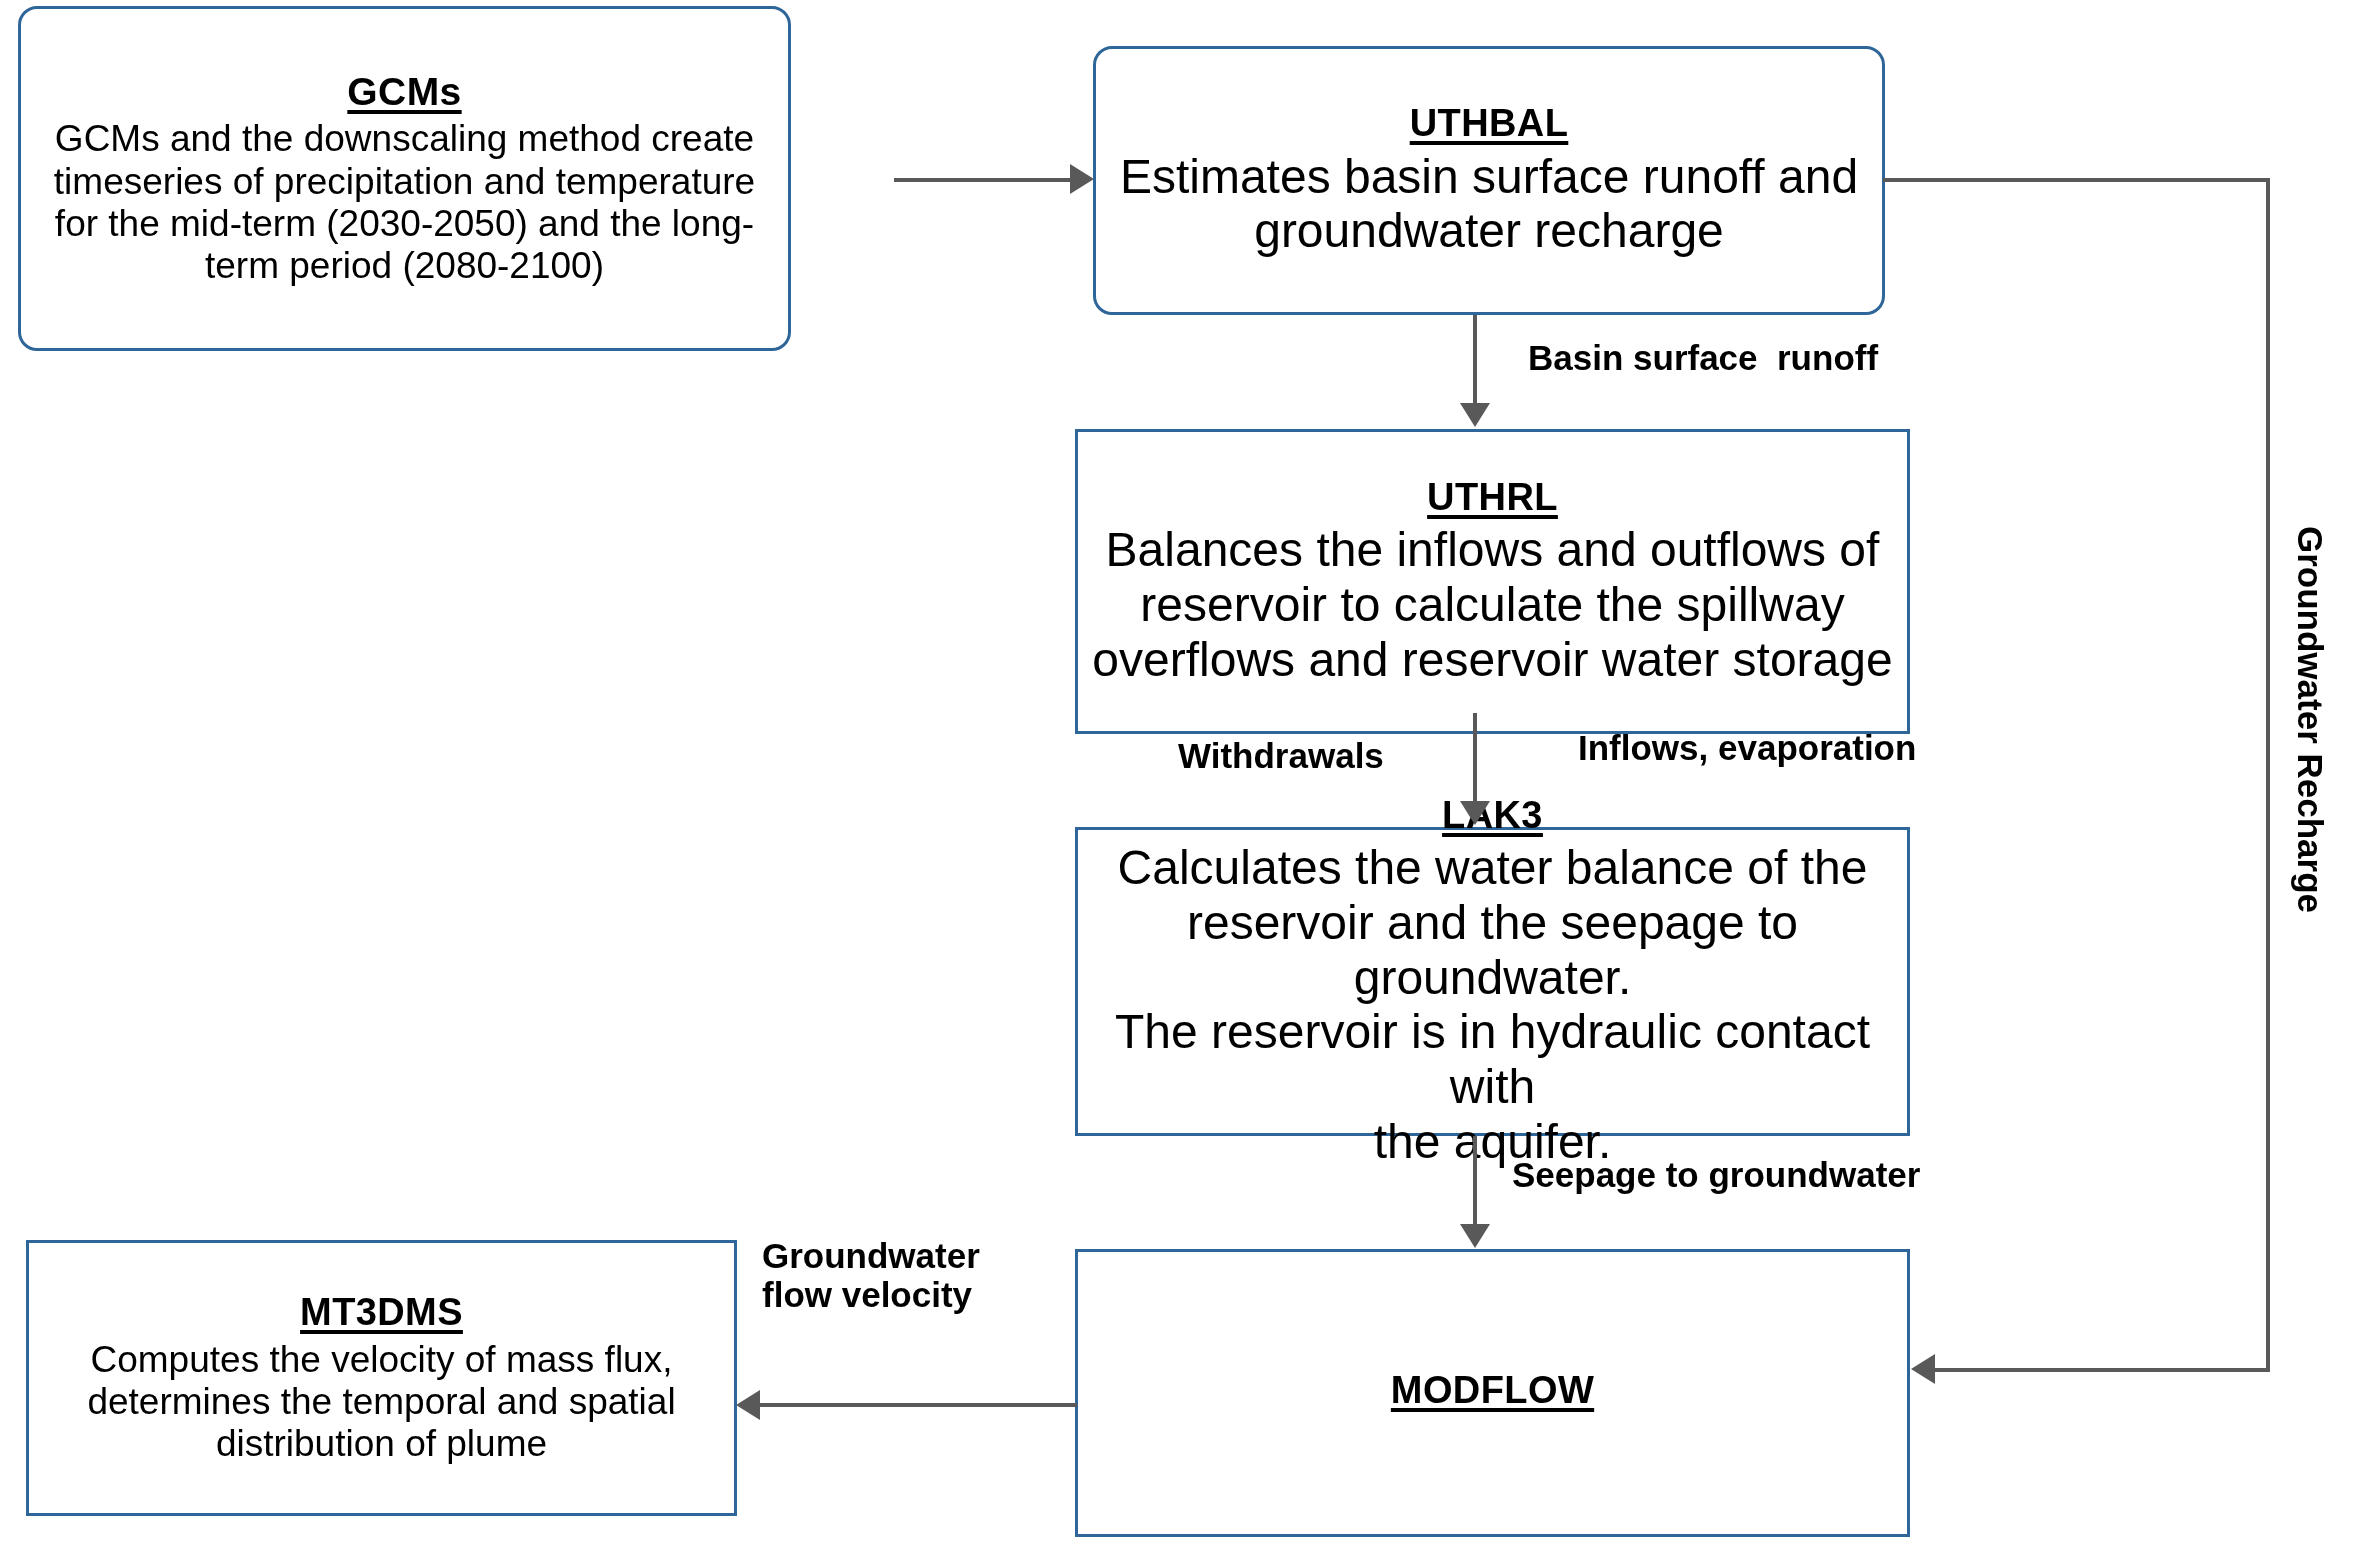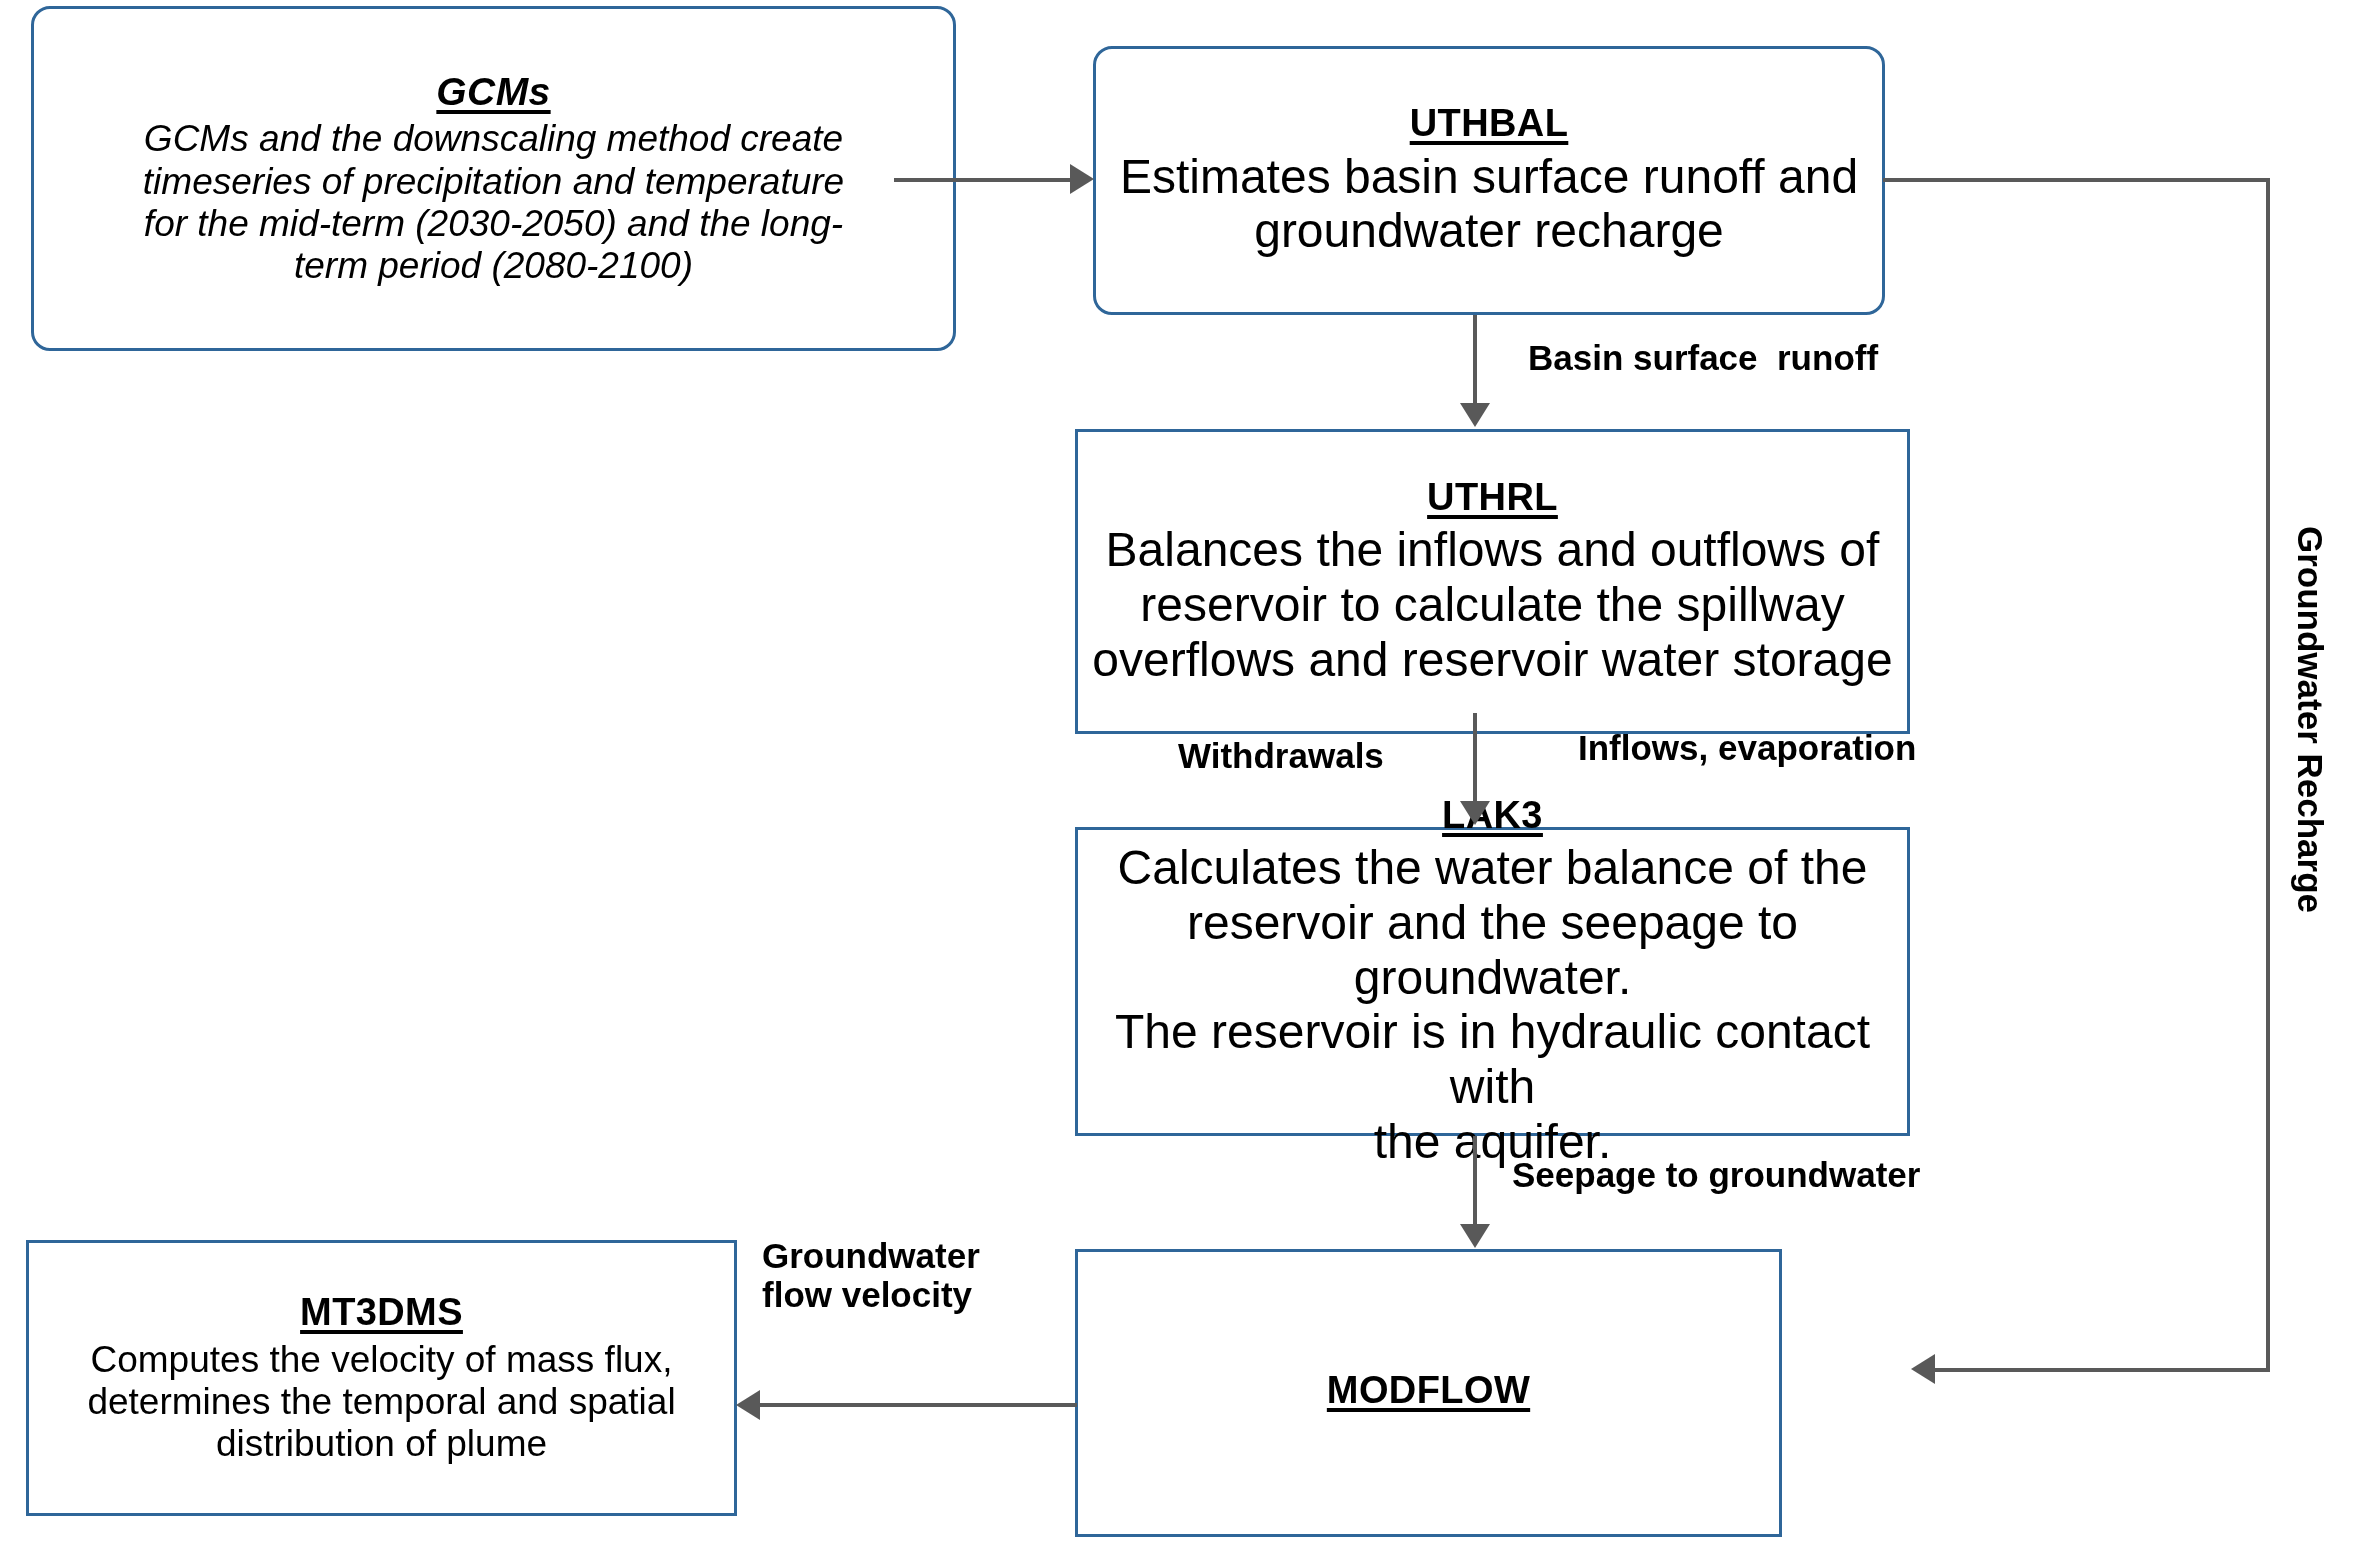--- a/index.html
+++ b/index.html
@@ -32,25 +32,25 @@
     white-space:nowrap;
   }
   .node .body{
     font-size:48px;
     font-weight:400;
     padding:0 7.2px;
     white-space:pre-line;
   }
 
   
-  #node-gcms    {left:31px;  top:5.8px;    width:925px; height:345px;font-style:italic;}
+  #node-gcms    {left:18px;  top:5.8px;    width:773px; height:345px;}
   #node-uthbal  {left:1093px;top:46px;   width:792px; height:269px;}
   #node-uthrl   {left:1075px;top:429px;  width:835px; height:305px;}
   #node-lak3    {left:1075px;top:827px; width:835px; height:309px;}
-  #node-modflow {left:1075px;top:1249px; width:707px; height:288px;text-align:right;}
+  #node-modflow {left:1075px;top:1249px; width:835px; height:288px;text-align:right;}
   #node-mt3dms  {left:26px;  top:1240px; width:711px;  height:276px;}
 
   #node-gcms .title{font-size:39px;}
   #node-gcms .body{font-size:37px;}
   #node-mt3dms .body{font-size:37px;}
 
   
   .edge{position:absolute;background:#595959;}
   .edge.h{height:3.6px;}
   .edge.v{width:3.6px;}

